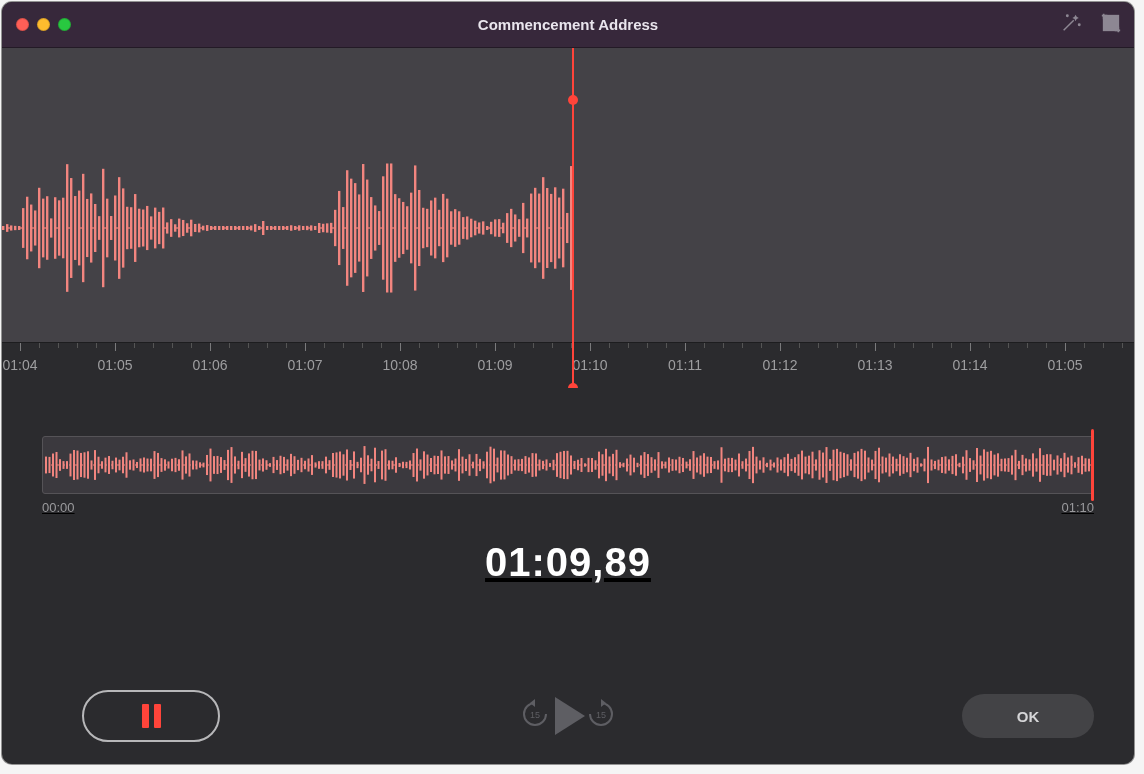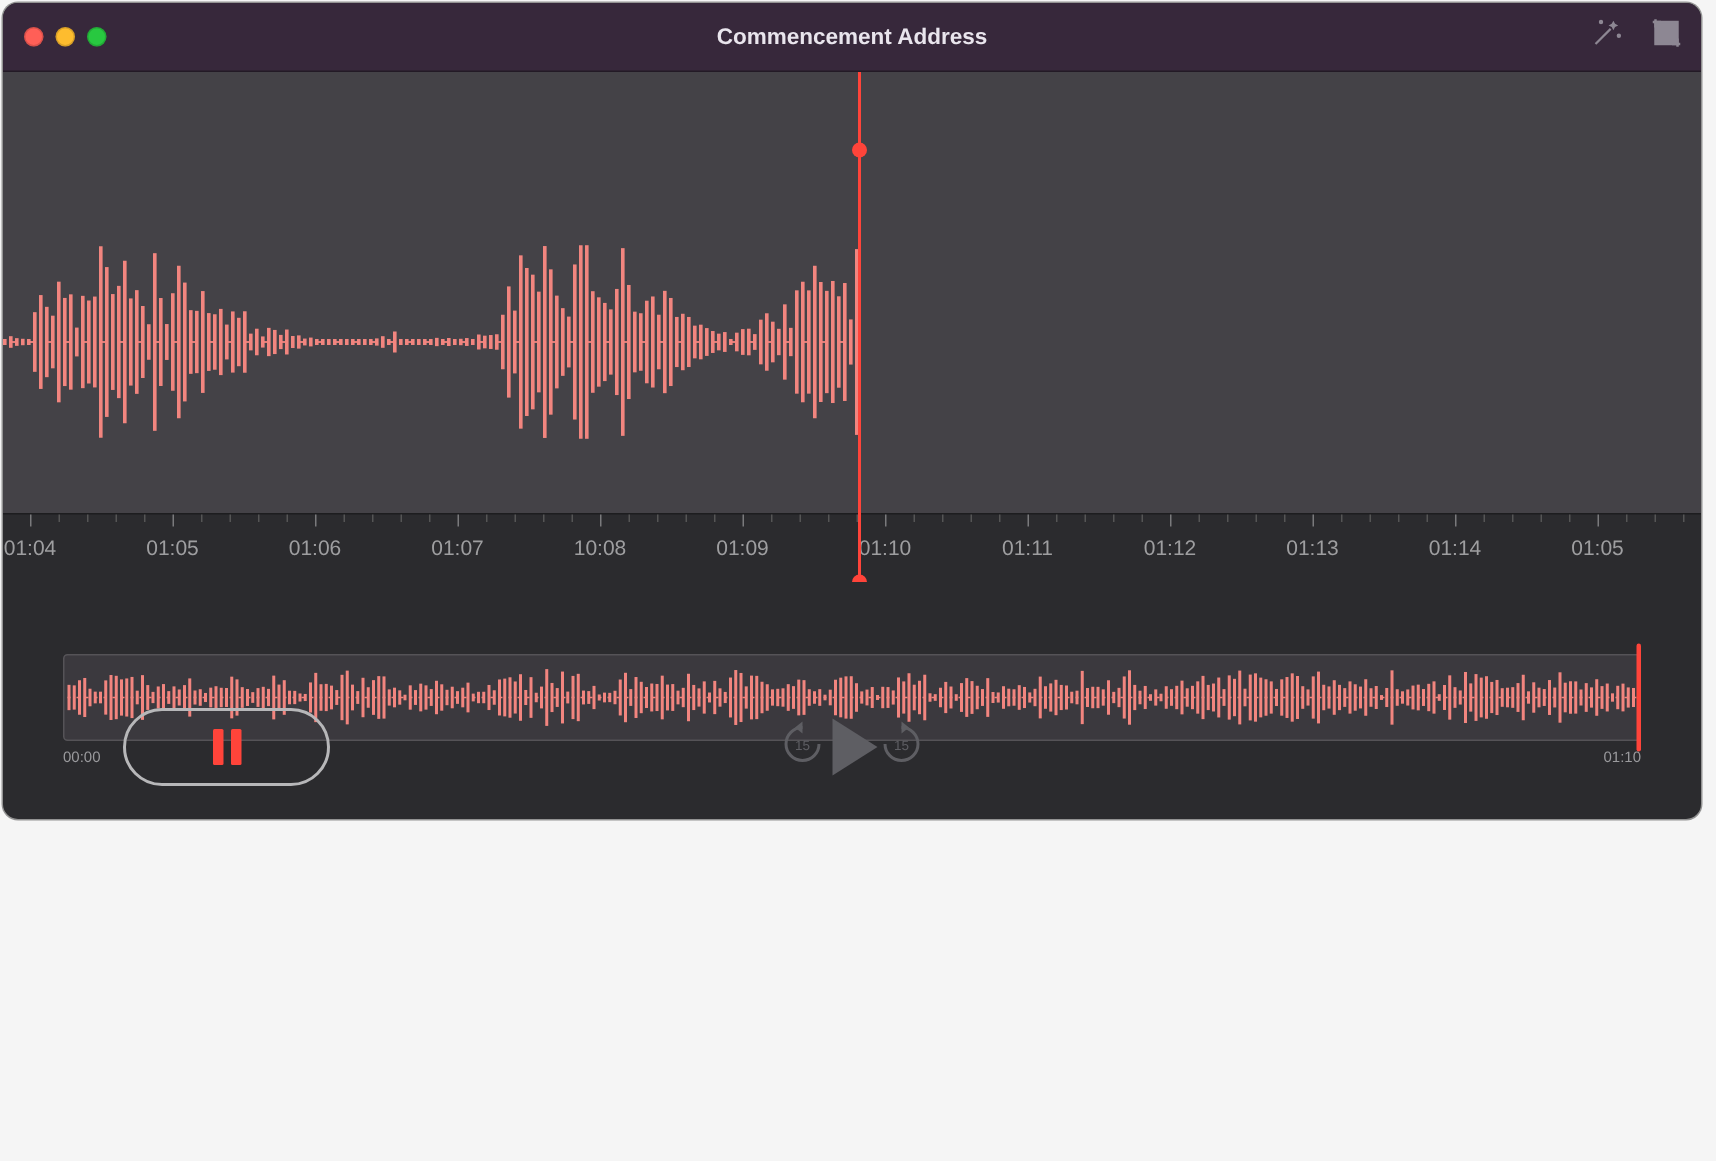--- a/index.html
+++ b/index.html
@@ -6,26 +6,27 @@
     body {
       width: 1144px;
       height: 774px;
       background: #f5f5f5;
       font-family: -apple-system, "Helvetica Neue", Arial, sans-serif;
       overflow: hidden;
     }
     .window {
       position: relative;
       width: 1132px;
-      height: 544px;
+      height: 762px;
       margin: 2px;
       background: #2b2b2e;
       border-radius: 10px;
       overflow: hidden;
       box-shadow: 0 0 0 1px rgba(0,0,0,0.4);
+      text-decoration: underline;
     }
     .titlebar {
       height: 46px;
       background: #37283b;
       display: flex;
       align-items: center;
       position: relative;
       border-bottom: 1px solid rgba(0,0,0,0.35);
     }
     .traffic-lights {
@@ -99,21 +100,21 @@
       background:#3b393e;
       border:1px solid #555357;
       border-radius:3px;
     }
     .ov-play{
       position:absolute; right:-1px; top:-8px; bottom:-8px;
       width:3px; background:#ff443a; border-radius:2px;
     }
     .ov-labels{
       display:flex; justify-content:space-between;
-      color:#9a9a9d; font-size:10px; margin-top:6px;
+      color:#9a9a9d; font-size:13px; margin-top:6px;
     }
     .time-display{
       text-align:center;
       margin-top: 32px;
       color:#fff;
       font-size:40px;
       font-weight:700;
       letter-spacing:1px;
     }
     .controls{
@@ -986,20 +987,21 @@
           <rect x="1048.5" y="14.999434655470836" width="2" height="26.00113068905833" fill="#f2857f"></rect>
         </svg>
       <div class="ov-play"></div>
     </div>
     <div class="ov-labels">
       <span>00:00</span>
       <span>01:10</span>
     </div>
   </div>
 
+  <div class="time-display">01:09,89</div>
 
   <div class="controls">
     <div class="pause-btn">
       <div class="pause-bars">
           <div></div>
           <div></div>
         </div>
     </div>
     <div class="center-controls">
       <div class="skip">
@@ -1011,15 +1013,18 @@
       </div>
       <div class="play-tri"></div>
       <div class="skip">
         <svg viewBox="0 0 32 32" fill="none" stroke="#5e5e63" stroke-width="2">
           <path d="M16 5 A11 11 0 1 1 5 16"></path>
           <polyline points="16,1 21,5 16,9" fill="#5e5e63" stroke="none"></polyline>
           <text x="16" y="20" fill="#5e5e63" font-size="9" text-anchor="middle" stroke="none">15</text>
         </svg>
       </div>
     </div>
+    <div class="ok-btn">
+        <span>OK</span>
+      </div>
   </div>
 
 </div>
 
 </body></html>

